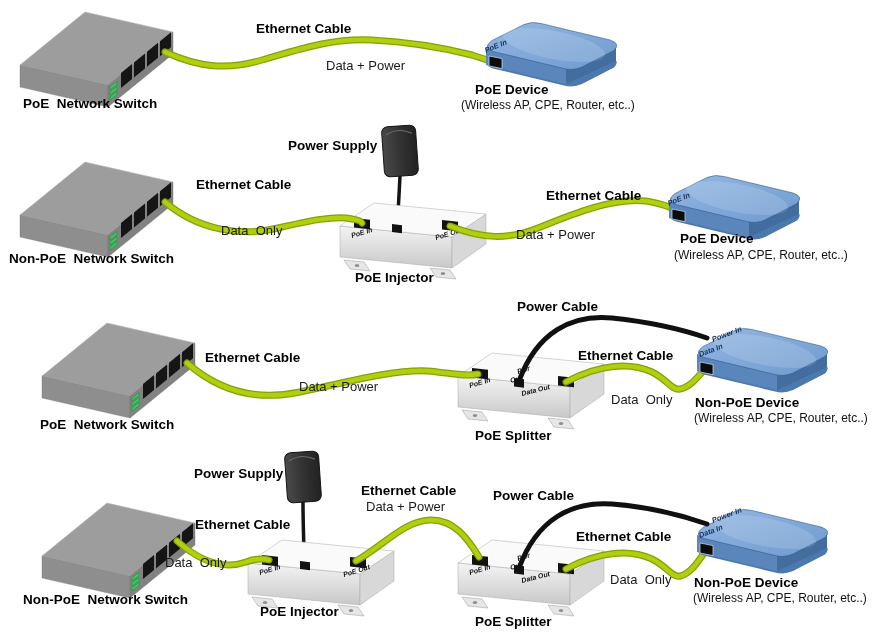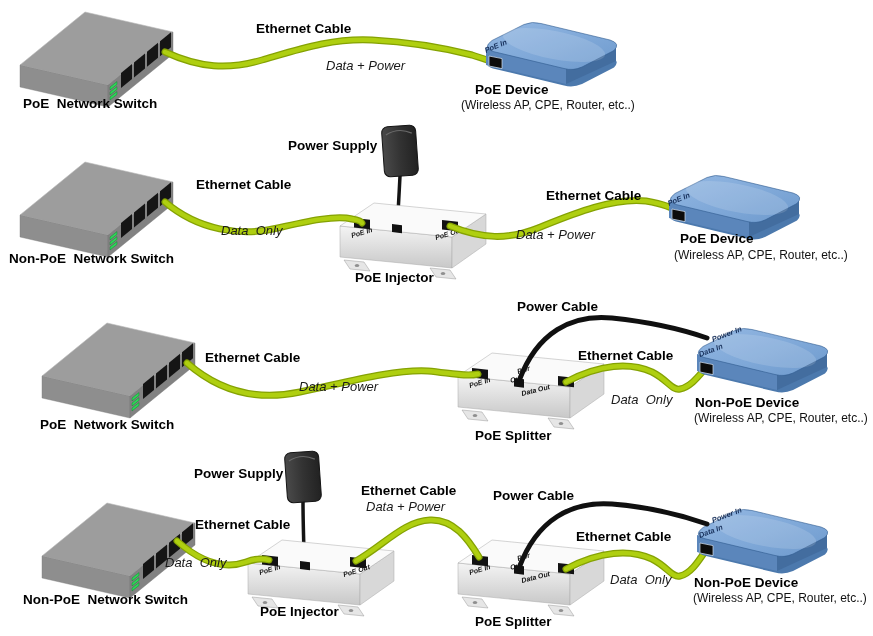--- a/index.html
+++ b/index.html
@@ -1,21 +1,21 @@
 <!DOCTYPE html>
 <html><head>
 <meta charset="utf-8">
 <style>
   html,body{margin:0;padding:0;background:#fff;}
   #canvas{position:relative;width:873px;height:636px;background:#fff;overflow:hidden;
           font-family:"Liberation Sans",sans-serif;}
   #scene{position:absolute;left:0;top:0;}
   .lbl{position:absolute;white-space:pre;line-height:1.05;color:#000;text-align:right;}
   .bold{font-weight:700;font-size:13.5px;}
-  .ital{font-style:italic;font-size:13px;color:#1a1a1a;}
+  .ital{font-size:13px;color:#1a1a1a;}
   .sub{font-size:12px;color:#111;}
   svg text.port{font-size:7px;font-style:italic;font-weight:600;fill:#141414;
                 font-family:"Liberation Sans",sans-serif;}
   svg text.bport{font-size:7.5px;font-style:italic;font-weight:600;fill:#18315c;
                  font-family:"Liberation Sans",sans-serif;}
 </style>
 </head>
 <body>
 
 <div id="canvas">

